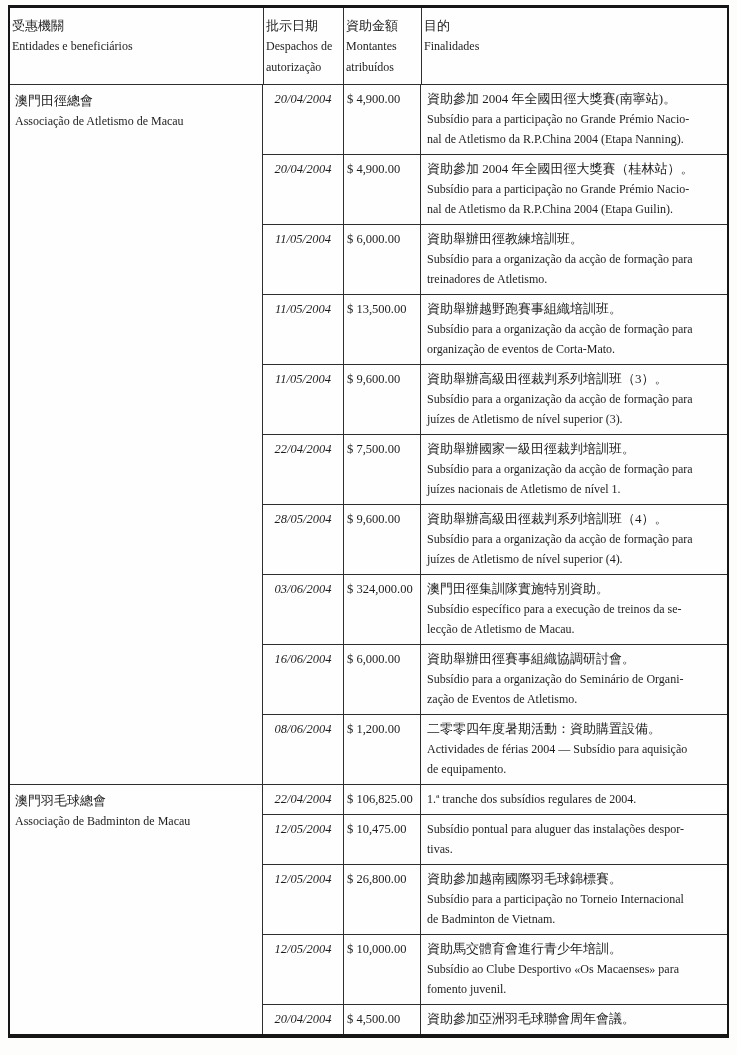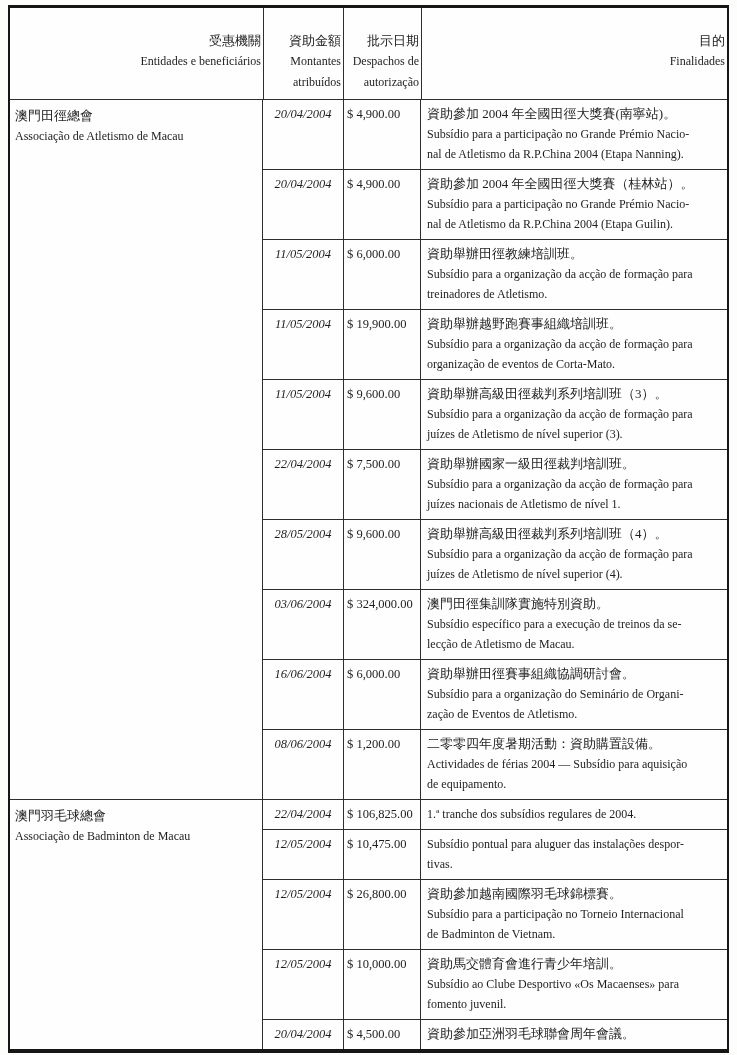--- a/index.html
+++ b/index.html
@@ -20,22 +20,22 @@
     border-top-width:3px;
     border-bottom-width:4px;
     background:#fefefe;
   }
   .header-row {
     display:grid;
     grid-template-columns:253px 80px 78px 1fr;
     border-bottom:1px solid #2e2e2e;
   }
   .hcell {
-    text-align:right;
-    padding:22px 2px 6px 2px;
+    text-align:left;
+    padding:7px 2px 6px 2px;
     font-size:13.5px;
     line-height:21px;
     box-sizing:border-box;
   }
   .hcell.b { border-left:1px solid #2e2e2e; }
   .pre { white-space:pre-line; }
 
   .group { display:grid; grid-template-columns:253px 1fr; }
   .group + .group { border-top:1px solid #2e2e2e; }
   .entity-cell {
@@ -72,28 +72,28 @@
     <path d="M1 7 Q8 2 15 6 T30 5 T45 6 T60 4 T75 6 L86 4" fill="none" stroke="#b8b3ac" stroke-width="1.4"></path>
   </svg>
 
   <div class="table">
     <div class="header-row">
       <div class="hcell">
         <div class="zh">受惠機關</div>
         <div class="pt pre">Entidades e beneficiários</div>
       </div>
       <div class="hcell b">
+        <div class="zh">批示日期</div>
+        <div class="pt pre">Despachos de
+autorização</div>
+      </div>
+      <div class="hcell b">
         <div class="zh">資助金額</div>
         <div class="pt pre">Montantes
 atribuídos</div>
-      </div>
-      <div class="hcell b">
-        <div class="zh">批示日期</div>
-        <div class="pt pre">Despachos de
-autorização</div>
       </div>
       <div class="hcell b">
         <div class="zh">目的</div>
         <div class="pt pre">Finalidades</div>
       </div>
     </div>
     <div id="tbody">
         <div class="group">
           <div class="entity-cell">
             <div class="zh">澳門田徑總會</div>
@@ -122,21 +122,21 @@
               <div class="cell date">11/05/2004</div>
               <div class="cell amount">$ 6,000.00</div>
               <div class="cell purpose">
                 <div class="zh">資助舉辦田徑教練培訓班。</div>
                 <div class="pt pre">Subsídio para a organização da acção de formação para
 treinadores de Atletismo.</div>
               </div>
             </div>
             <div class="row">
               <div class="cell date">11/05/2004</div>
-              <div class="cell amount">$ 19,900.00</div>
+              <div class="cell amount">$ 13,500.00</div>
               <div class="cell purpose">
                 <div class="zh">資助舉辦越野跑賽事組織培訓班。</div>
                 <div class="pt pre">Subsídio para a organização da acção de formação para
 organização de eventos de Corta-Mato.</div>
               </div>
             </div>
             <div class="row">
               <div class="cell date">11/05/2004</div>
               <div class="cell amount">$ 9,600.00</div>
               <div class="cell purpose">

